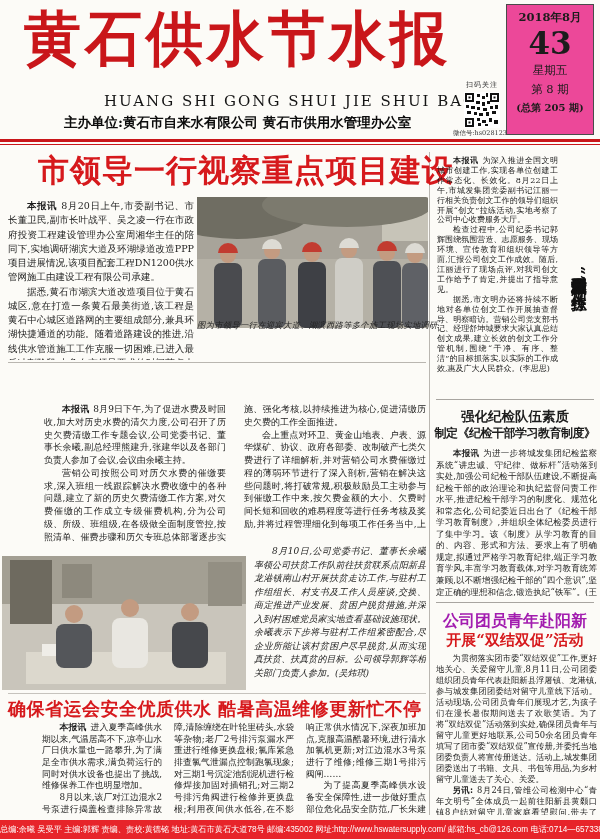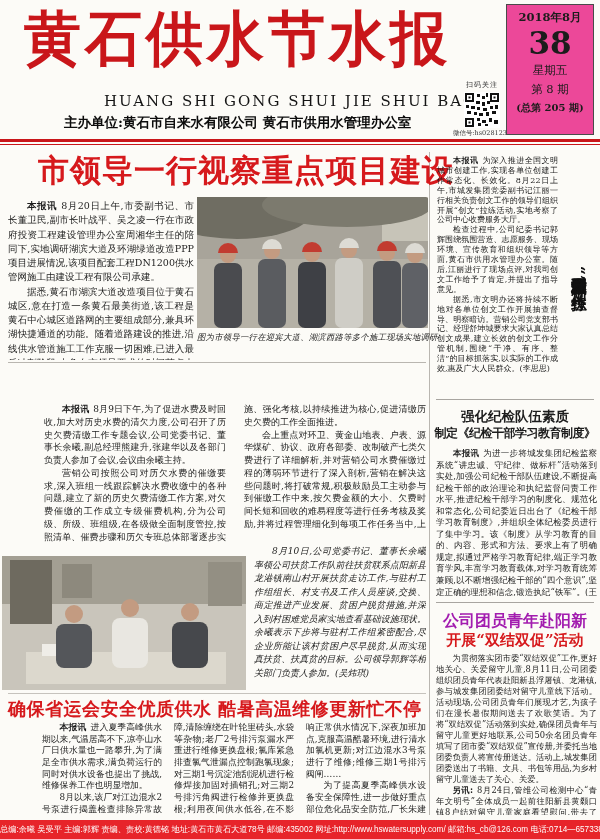--- a/index.html
+++ b/index.html
@@ -35,21 +35,21 @@
 
   
   .headline1{left:38px;top:150px;font-size:31px;font-weight:900;color:#d6191c;
              letter-spacing:1px;white-space:nowrap;}
   .s1-col{left:8px;top:199px;width:186px;height:161px;font-size:9.5px;line-height:1.5;
           text-align:justify;overflow:hidden;}
   .para{margin:0;text-indent:2em;}
   .lead{margin-right:4px;}
   .photo-frame{background:#a8a49a;}
   .photo1{left:197px;top:197px;width:231px;height:131px;}
-  .caption1{left:197px;top:332px;width:231px;font-size:8.3px;font-style:italic;color:#222;
+  .caption1{left:197px;top:320px;width:231px;font-size:8.3px;font-style:italic;color:#222;
             white-space:nowrap;letter-spacing:0.3px;}
 
   
   .s1-right{left:437px;top:156px;width:121px;height:238px;font-size:8px;line-height:1.24;
             text-align:justify;overflow:hidden;}
   .vhead{left:560px;top:153px;width:38px;height:243px;writing-mode:vertical-rl;
          font-size:15.5px;font-weight:900;color:#111;letter-spacing:0;line-height:38px;
          text-align:center;overflow:hidden;}
 
   
@@ -129,21 +129,21 @@
         <rect x="25" y="26" width="3" height="4" fill="#111"></rect>
       <rect x="30" y="28" width="4" height="4" fill="#111"></rect>
         <rect x="14" y="31" width="3" height="3" fill="#111"></rect>
         <rect x="21" y="32" width="3" height="2" fill="#111"></rect>
     </svg>
     <div class="qr-account">微信号:hs0281234</div>
   </div>
 
   <div class="abs date-box">
     <div class="date-month">2018年8月</div>
-    <div class="date-day">38</div>
+    <div class="date-day">43</div>
     <div class="date-weekday">星期五</div>
     <div class="date-issue">第 8 期</div>
     <div class="date-total">(总第 205 期)</div>
   </div>
 
   <div class="abs red-rule"></div>
 
   <div class="abs vline"></div>
   <div class="abs hline1"></div>
   <div class="abs hline2"></div>
@@ -177,21 +177,21 @@
       <path d="M180 54a10 10 0 0 1 20 0z" fill="#c23b30"></path>
       <rect x="176" y="64" width="28" height="67" rx="7" fill="#4e5055"></rect>
     <circle cx="218" cy="58" r="8" fill="#c39b81"></circle>
       <path d="M208 56a10 10 0 0 1 20 0z" fill="#dddbd4"></path>
       <rect x="205" y="66" width="26" height="65" rx="7" fill="#5f6166"></rect>
   </svg>
   <div class="abs caption1">图为市领导一行在迎宾大道、湖滨西路等多个施工现场实地调研</div>
 
   <div class="abs s1-right">
     <p class="para"><b class="lead">本报讯</b><span>为深入推进全国文明城市创建工作,实现各单位创建工作常态化、长效化。8月22日上午,市城发集团党委副书记江丽一行相关负责创文工作的领导们组织开展“创文”拉练活动,实地考察了公司中心收费服务大厅。</span></p>
-    <p class="para">检查过程中,公司纪委书记郭辉围绕氛围营造、志愿服务、现场环境、宣传教育和组织领导等方面,黄石市供用水管理办公室。随后,江丽进行了现场点评,对我司创文工作给予了肯定,并提出了指导意见。</p>
+    <p class="para">检查过程中,公司纪委书记郭辉围绕氛围营造、志愿服务、现场环境、宣传教育和组织领导等方面,汇报公司创文工作成效。随后,江丽进行了现场点评,对我司创文工作给予了肯定,并提出了指导意见。</p>
     <p class="para">据悉,市文明办还将持续不断地对各单位创文工作开展抽查督导、明察暗访。营销公司党支部书记、经理舒坤城要求大家认真总结创文成果,建立长效的创文工作分管机制,围绕“干净、有序、整洁”的目标抓落实,以实际的工作成效,惠及广大人民群众。(李思思)</p>
   </div>
   <div class="abs vhead">市城发集团到公司开展“创文”拉练</div>
 
   <div class="abs s2-body">
     <p class="para"><b class="lead">本报讯</b><span>8月9日下午,为了促进水费及时回收,加大对历史水费的清欠力度,公司召开了历史欠费清缴工作专题会议,公司党委书记、董事长余曦,副总经理熊建升,张建华以及各部门负责人参加了会议,会议由余曦主持。</span></p>
     <p class="para">营销公司按照公司对历欠水费的催缴要求,深入班组一线跟踪解决水费收缴中的各种问题,建立了新的历史欠费清缴工作方案,对欠费催缴的工作成立专级催费机构,分为公司级、所级、班组级,在各级做全面制度管控,按照清单、催费步骤和历欠专班总体部署逐步实施、强化考核,以持续推进为核心,促进清缴历史欠费的工作全面推进。</p>
     <p class="para">会上重点对环卫、黄金山地表、户表、源华煤矿、协议、政府各部委、改制破产七类欠费进行了详细解析,并对营销公司水费催缴过程的薄弱环节进行了深入剖析,营销在解决这些问题时,将打破常规,积极鼓励员工主动参与到催缴工作中来,按欠费金额的大小、欠费时间长短和回收的难易程度等进行任务考核及奖励,并将过程管理细化到每项工作任务当中,上下一心促使全员催费工作劲头足、热情涨、效率高。(何学塘)</p>
   </div>
 

